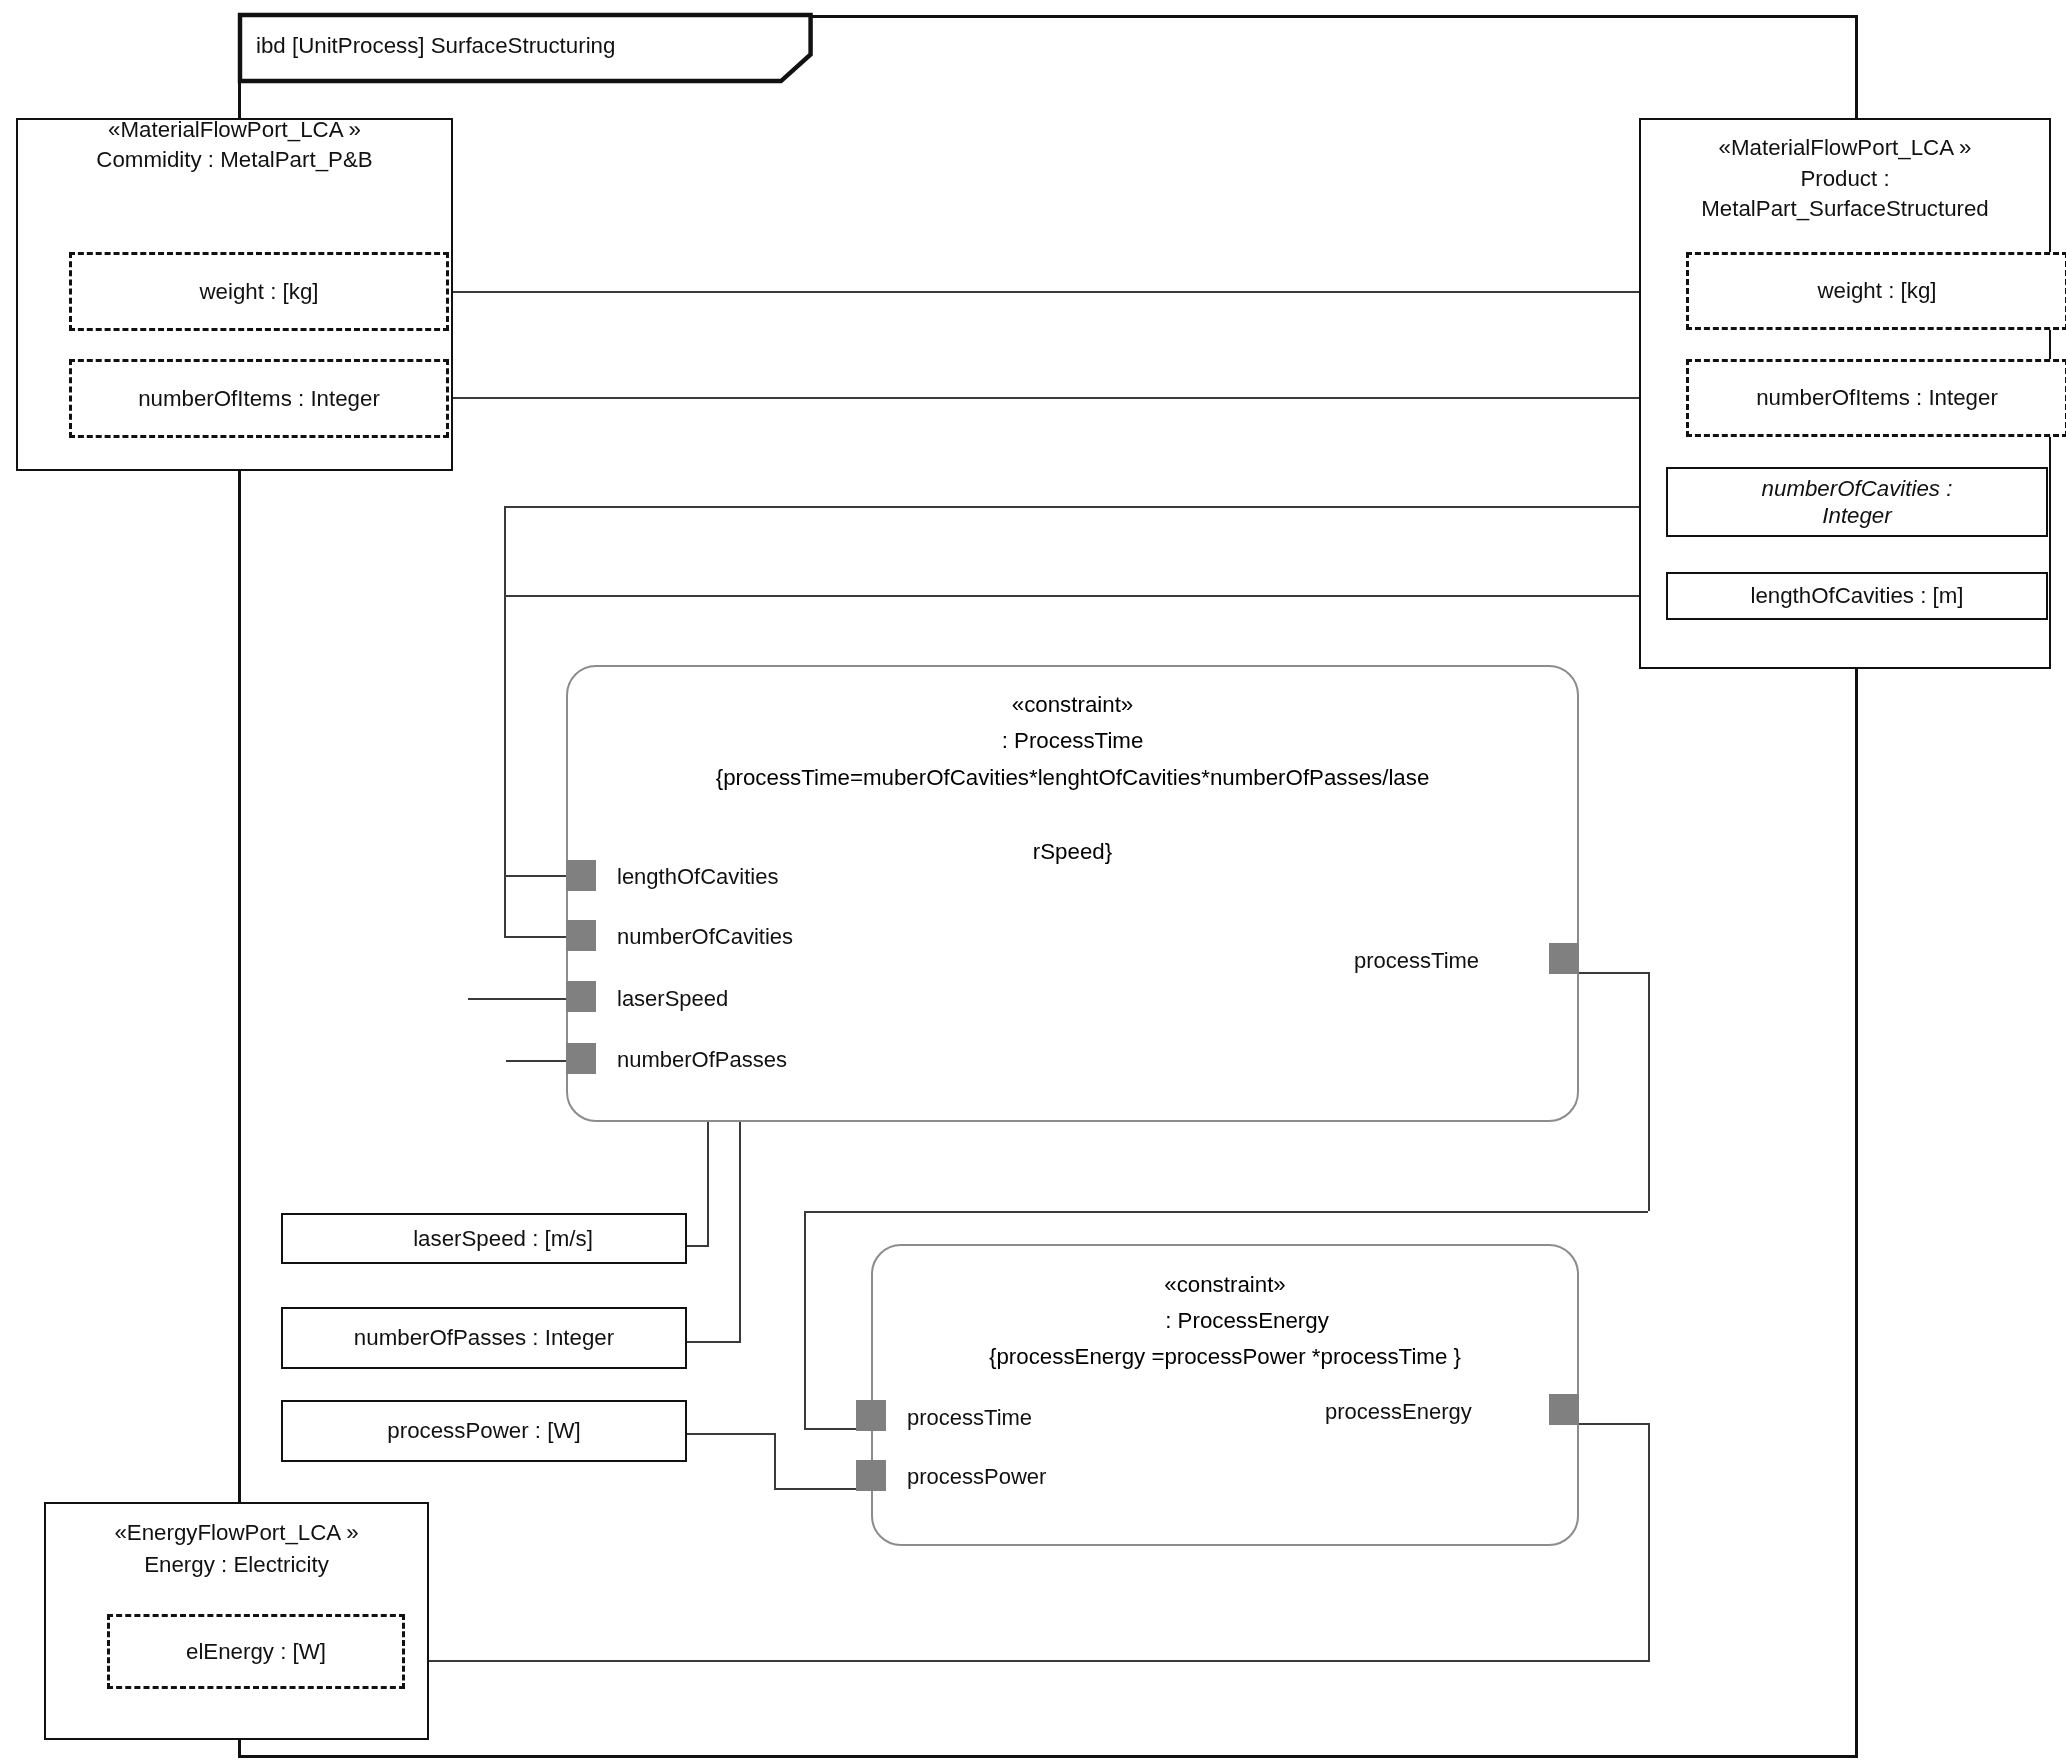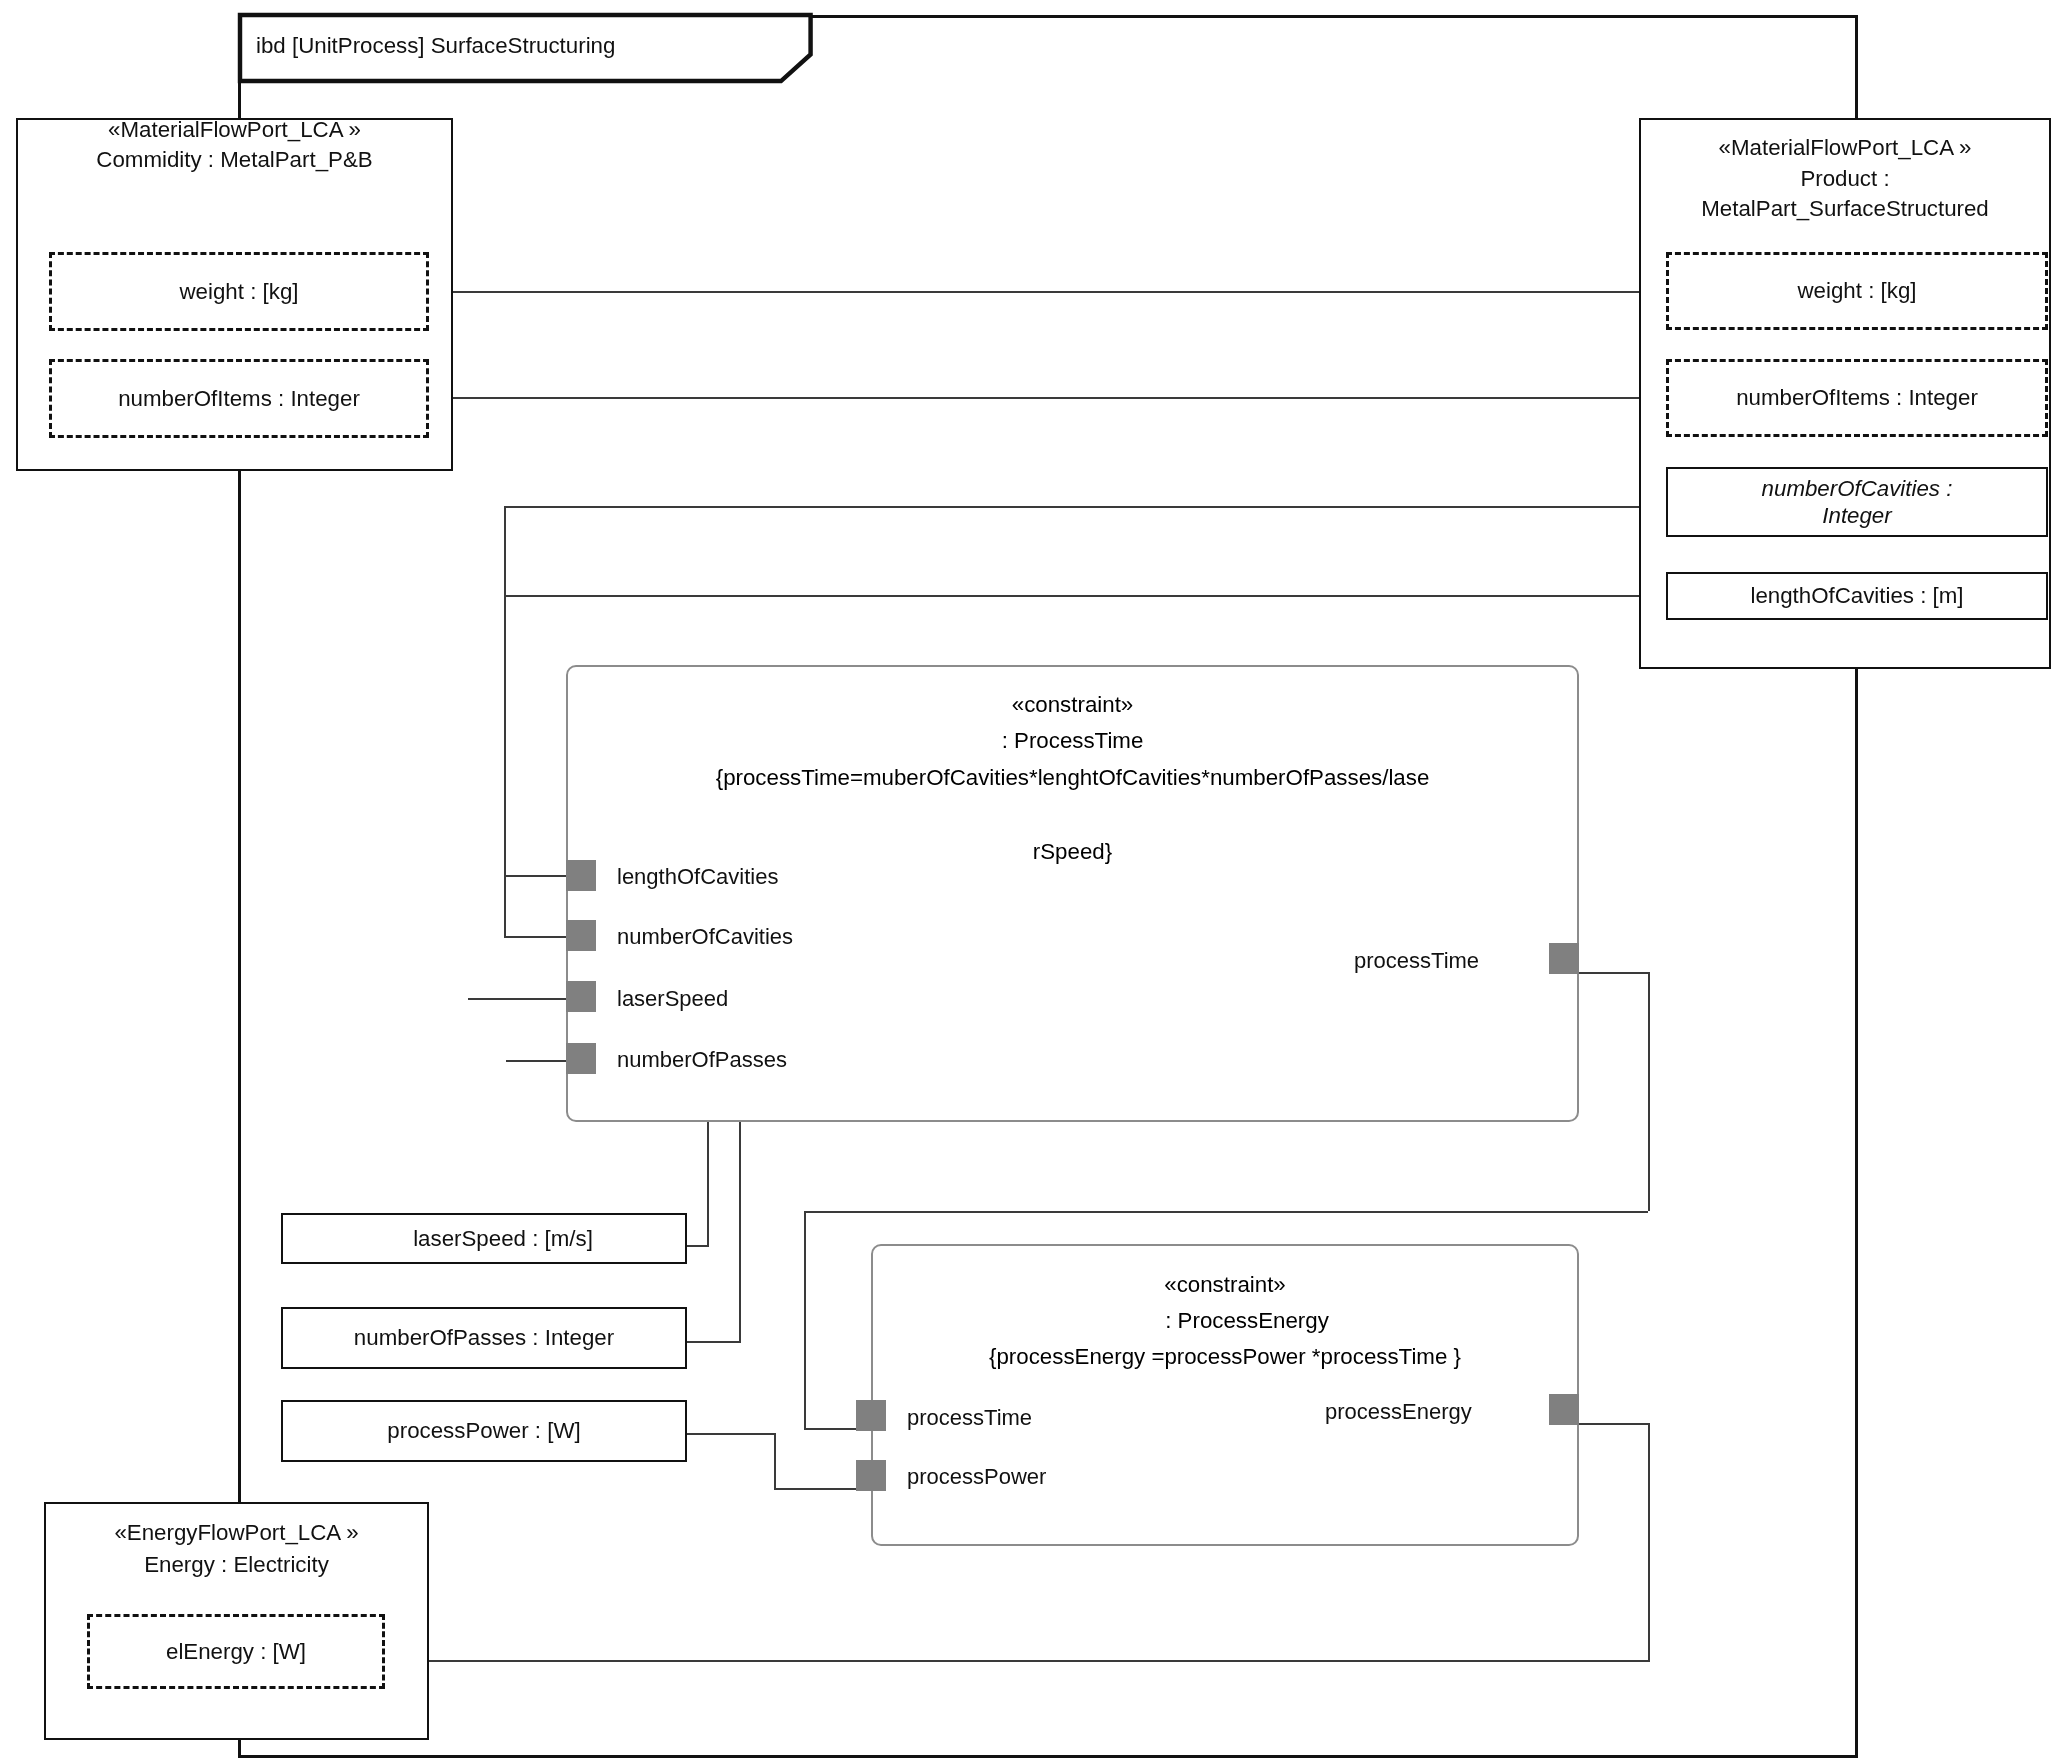--- a/index.html
+++ b/index.html
@@ -5,26 +5,26 @@
 <style>
   html,body{margin:0;padding:0;background:#ffffff;}
   body{font-family:"Liberation Sans", sans-serif;}
   #stage{position:relative;width:2066px;height:1761px;background:#fff;overflow:hidden;}
 
   
   .solidbox{position:absolute;box-sizing:border-box;border:2.5px solid #111;background:#fff;
             display:flex;flex-direction:column;align-items:center;justify-content:center;
             text-align:center;color:#111;line-height:1.28;}
   .dashbox{position:absolute;box-sizing:border-box;border:3.5px dashed #111;background:#fff;
-           display:flex;align-items:center;justify-content:center;text-align:center;color:#111;}
+           display:flex;align-items:center;justify-content:center;text-align:center;color:#111;margin-left:20px;}
   .valuebox{position:absolute;box-sizing:border-box;border:2.5px solid #111;background:#fff;
             display:flex;align-items:center;justify-content:center;text-align:center;color:#111;
             line-height:1.22;}
   .constraintbox{position:absolute;box-sizing:border-box;border:2.5px solid #8c8c8c;background:#fff;
-            border-radius:10px;}
+            border-radius:30px;}
 
   
   #frame{position:absolute;left:238px;top:15px;width:1620px;height:1743px;
          box-sizing:border-box;border:3px solid #111;background:transparent;}
   #frame-tab-label{position:absolute;left:256px;top:24px;width:541px;height:43px;
              display:flex;align-items:center;font-size:22.3px;color:#111;}
 
   
   .t45{font-size:22.3px;}
   .t44{font-size:22px;}

